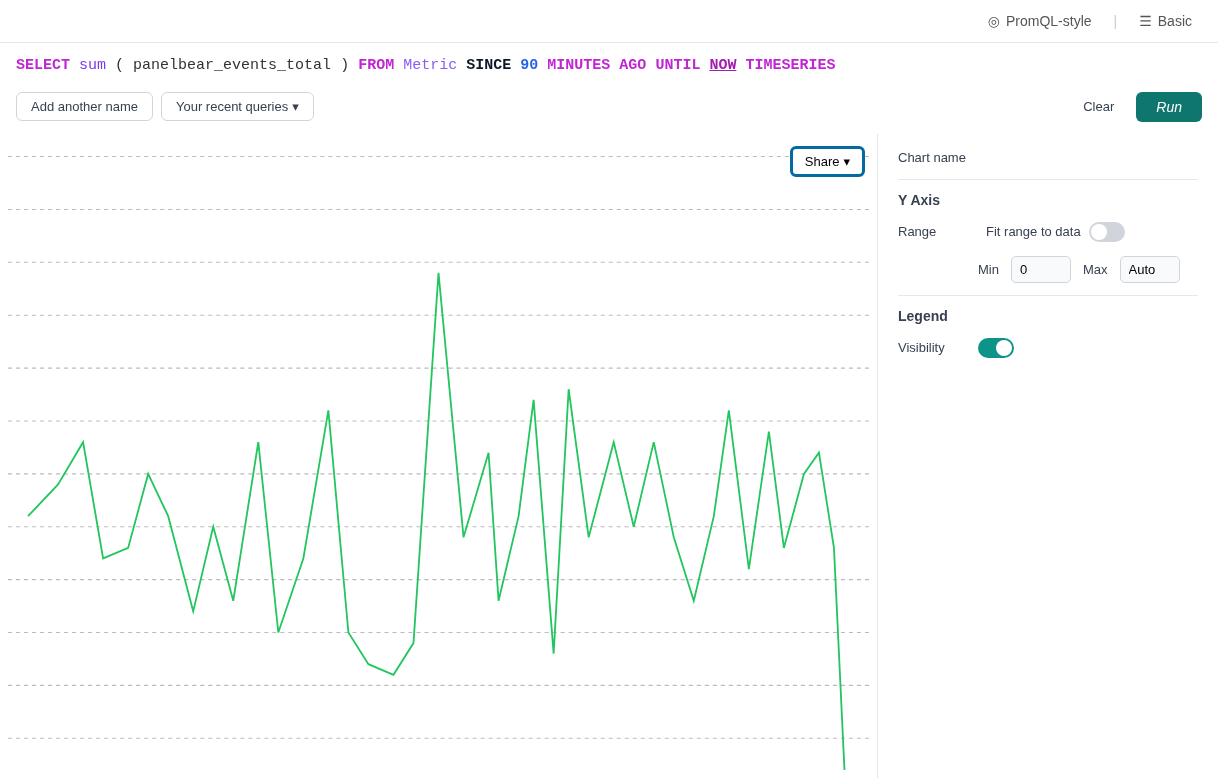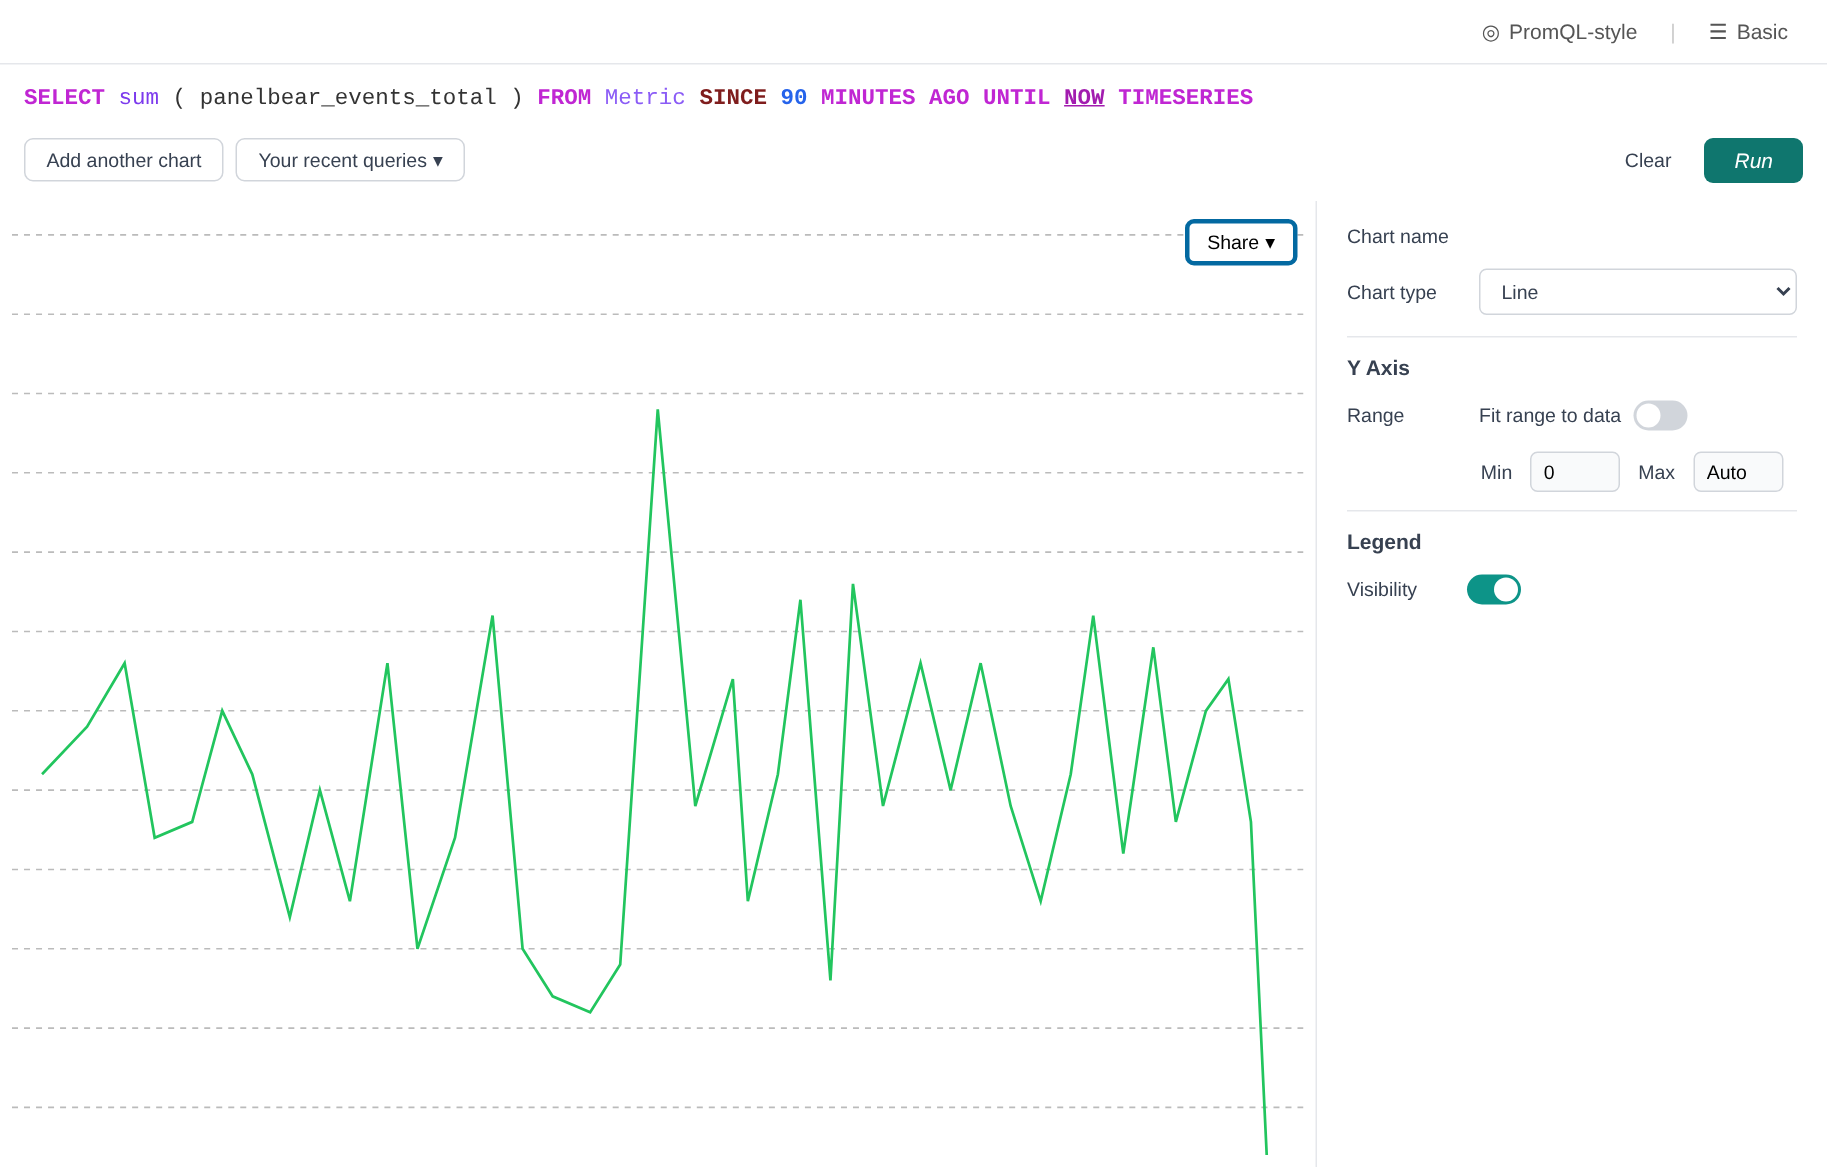--- a/index.html
+++ b/index.html
@@ -34,21 +34,21 @@
     .query-line {
       font-family: 'Courier New', Courier, monospace;
       font-size: 15px;
       margin-bottom: 14px;
       line-height: 1.5;
     }
     .kw-select { color: #c026d3; font-weight: 600; }
     .kw-func { color: #7c3aed; }
     .kw-from { color: #c026d3; font-weight: 600; }
     .kw-metric { color: #8b5cf6; }
-    .kw-since { color: #7f1d1d; font-weight: 600; font-family: Liberation Mono, monospace; }
+    .kw-since { color: #0f172a; font-weight: 600; font-family: Liberation Mono, monospace; }
     .kw-num { color: #2563eb; font-weight: 600; }
     .kw-minutes { color: #c026d3; font-weight: 600; }
     .kw-ago { color: #c026d3; font-weight: 600; }
     .kw-until { color: #c026d3; font-weight: 600; }
     .kw-now { color: #a21caf; font-weight: 600; text-decoration: underline; }
     .kw-timeseries { color: #c026d3; font-weight: 600; }
     .kw-plain { color: #333; }
 
     
     .toolbar {
@@ -255,21 +255,21 @@
     <span class="kw-plain"> </span>
     <span class="kw-until">UNTIL</span>
     <span class="kw-plain"> </span>
     <span class="kw-now">NOW</span>
     <span class="kw-plain"> </span>
     <span class="kw-timeseries">TIMESERIES</span>
   </div>
 
   <div class="toolbar">
     <button class="btn-outline">
-      <span>Add another chart</span>
+      <span>Add another name</span>
     </button>
     <button class="btn-outline">
       <span>Your recent queries</span>
       <span>▾</span>
     </button>
     <div class="spacer"></div>
     <button class="btn-clear">
       <span>Clear</span>
     </button>
     <button class="btn-run">
@@ -348,43 +348,34 @@
       </svg>
     </div>
   </div>
 
   <div class="settings-panel">
 
     <div class="settings-row">
       <span class="settings-label">Chart name</span>
     </div>
 
-    <div class="settings-row">
-      <span class="settings-label">Chart type</span>
-      <select class="settings-select">
-        <option>Line</option>
-        <option>Bar</option>
-        <option>Area</option>
-        <option>Scatter</option>
-      </select>
-    </div>
 
     <hr class="divider">
 
     <div class="section-title">Y Axis</div>
 
     <div class="settings-row">
       <span class="settings-label">Range</span>
       <div style="display:flex;align-items:center;gap:8px;">
         <span style="font-size:13px;color:#374151;">Fit range to data</span>
         <button class="toggle"></button>
       </div>
     </div>
 
-    <div style="display:flex;align-items:center;gap:12px;margin-left:80px;margin-bottom:12px;justify-content:center;">
+    <div style="display:flex;align-items:center;gap:12px;margin-left:80px;margin-bottom:12px;">
       <span style="font-size:13px;color:#374151;">Min</span>
       <input class="num-input" type="text" value="0" style="">
       <span style="font-size:13px;color:#374151;">Max</span>
       <input class="num-input" type="text" value="Auto" style="">
     </div>
 
     <hr class="divider">
 
     <div class="section-title">Legend</div>
 

